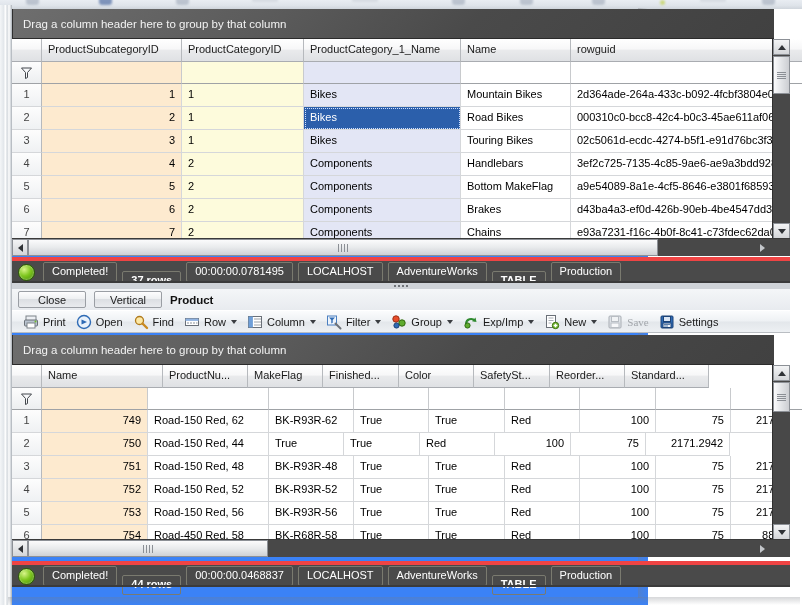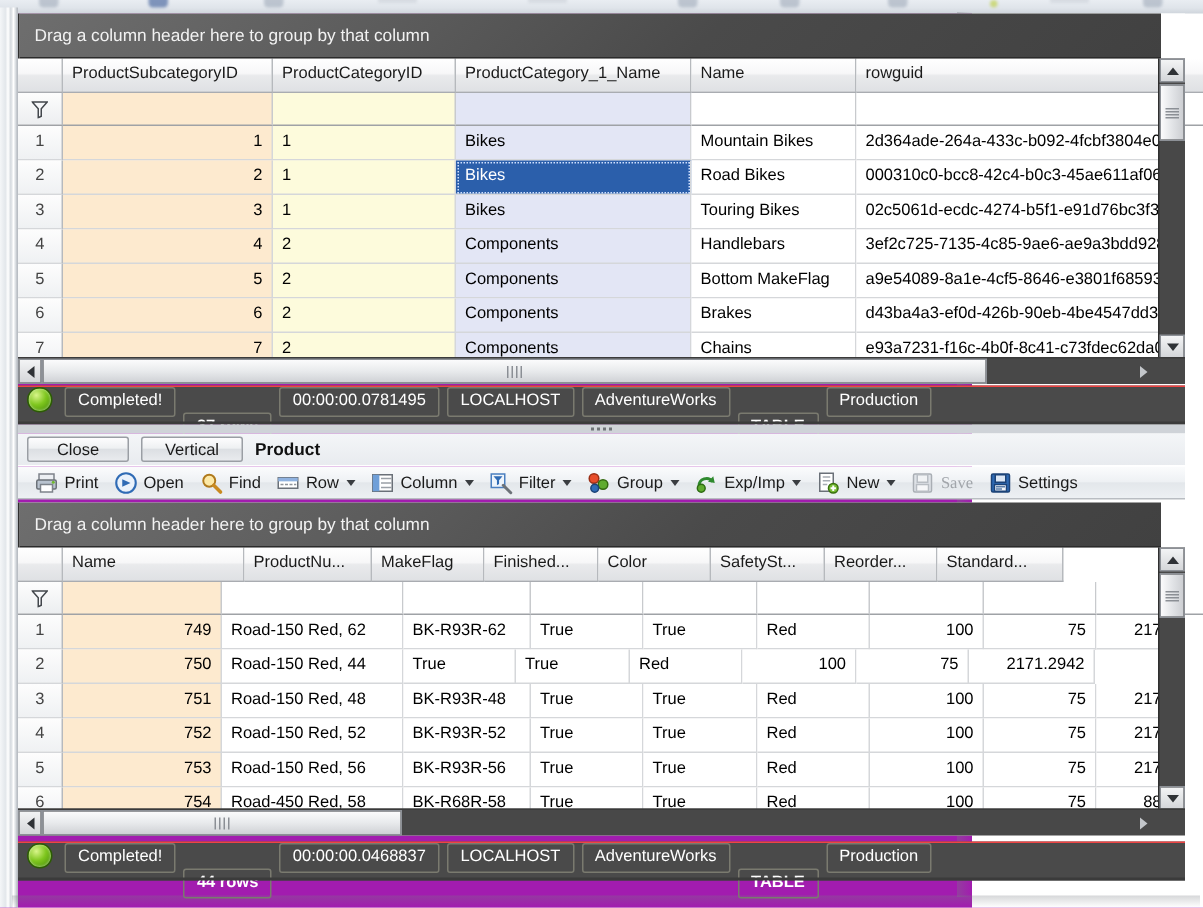--- a/index.html
+++ b/index.html
@@ -14,21 +14,21 @@
     font-family: "Liberation Sans", sans-serif;
     font-size: 11px;
     color: #000;
   }
 
   
   #app {
     position: absolute;
     left: 0; top: 0;
     width: 648px; height: 605px;
-    background: #a21caf;
+    background: #3b82f6;
   }
 
   
   .top-sliver {
     position: absolute;
     left: 0; top: 0;
     width: 802px; height: 9px;
     background: linear-gradient(to bottom, #e9edf2 0%, #dfe4ea 60%, #cfd5dc 100%);
     overflow: hidden;
   }
@@ -225,22 +225,23 @@
   .arr-right{ border-width:4px 0 4px 5px; border-color: transparent transparent transparent #2f3236; }
   .arr-right.light{ border-color: transparent transparent transparent #c3c6ca; }
 
   
   .statusbar {
     position: absolute;
     height: 26px;
     background: #4a4a4a;
     box-sizing: border-box;
     display: flex;
+    align-items: center;
     padding-left: 6px;
-    border-top: 1px solid #ef4444;
+    border-top: 4px solid #ef4444;
   }
   .statusbar::after{
     content:""; position:absolute; left:0; right:0; bottom:0; height:2px;
     background:#3b3b3b;
   }
   .led {
     width: 15px; height: 15px; border-radius: 50%;
     background: radial-gradient(circle at 35% 30%, #d8f58a 0%, #7ec61e 45%, #3d8205 100%);
     border: 1px solid #2c5c04;
     box-shadow: inset 0 0 2px rgba(255,255,255,.7);

